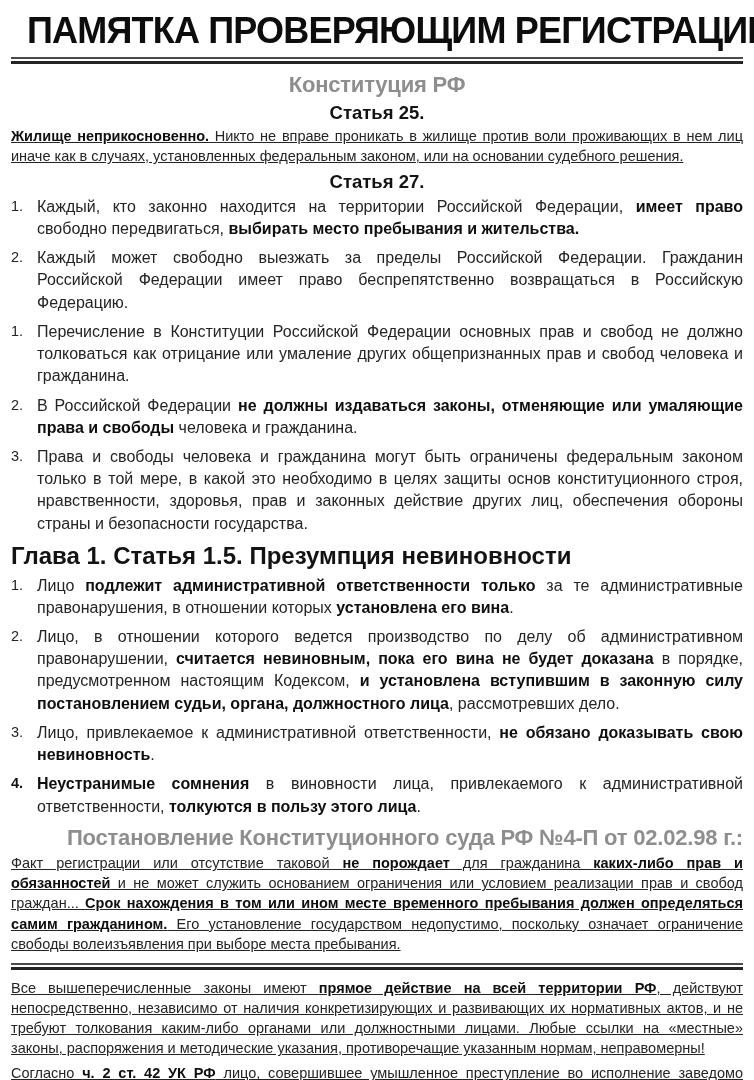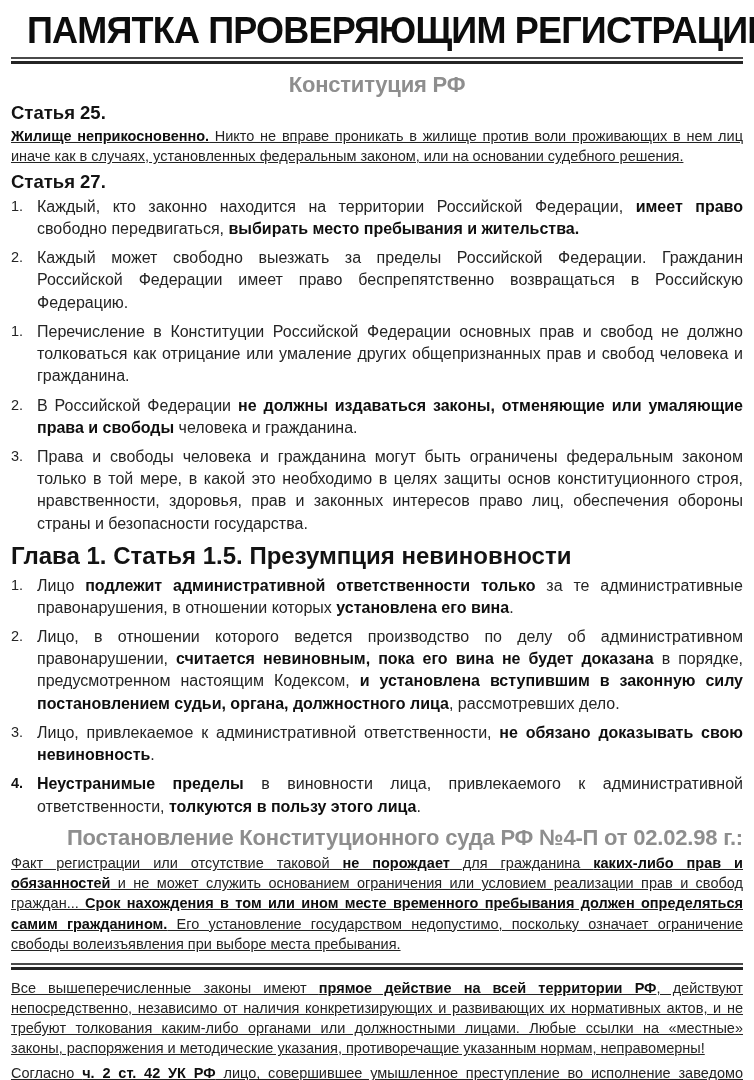--- a/index.html
+++ b/index.html
@@ -18,20 +18,21 @@
   }
   .rule.mid{margin:9px 0 8px 0;}
   h2.gray{
     font-size:22px;line-height:1.15;font-weight:700;color:#8e8e8e;
     text-align:center;margin:3px 0 5px 0;letter-spacing:-0.2px;
   }
   h2.gray.left{text-align:right;margin:5px 0 3px 0;}
   h3.art{
     font-size:18.5px;line-height:1.15;font-weight:700;color:#131313;
     margin:5px 0 3px 0;
+    text-align:center;
   }
   h3.chapter{
     font-size:24px;line-height:1.15;font-weight:700;color:#131313;
     margin:2px 0 5px 0;
   }
   .para{
     font-size:14.5px;line-height:1.39;text-align:justify;
     margin:0 0 5px 0;color:#242424;text-decoration:underline;
   }
   .li{display:flex;margin:0 0 7px 0;}
@@ -70,40 +71,40 @@
   <div class="li">
     <span class="num">1.</span>
     <div class="litext"><span>Перечисление в Конституции Российской Федерации основных прав и свобод не должно толковаться как отрицание или умаление других общепризнанных прав и свобод человека и гражданина.</span></div>
   </div>
   <div class="li">
     <span class="num">2.</span>
     <div class="litext"><span>В Российской Федерации </span><span class="b">не должны издаваться законы, отменяющие или умаляющие права и свободы</span><span> человека и гражданина.</span></div>
   </div>
   <div class="li">
     <span class="num">3.</span>
-    <div class="litext"><span>Права и свободы человека и гражданина могут быть ограничены федеральным законом только в той мере, в какой это необходимо в целях защиты основ конституционного строя, нравственности, здоровья, прав и законных интересов право лиц, обеспечения обороны страны и безопасности государства.</span></div>
+    <div class="litext"><span>Права и свободы человека и гражданина могут быть ограничены федеральным законом только в той мере, в какой это необходимо в целях защиты основ конституционного строя, нравственности, здоровья, прав и законных действие других лиц, обеспечения обороны страны и безопасности государства.</span></div>
   </div>
 
   <h3 class="chapter">Глава 1. Статья 1.5. Презумпция невиновности</h3>
 
   <div class="li">
     <span class="num">1.</span>
     <div class="litext"><span>Лицо </span><span class="b">подлежит административной ответственности только</span><span> за те административные правонарушения, в отношении которых </span><span class="b">установлена его вина</span><span>.</span></div>
   </div>
   <div class="li">
     <span class="num">2.</span>
     <div class="litext"><span>Лицо, в отношении которого ведется производство по делу об административном правонарушении, </span><span class="b">считается невиновным, пока его вина не будет доказана</span><span> в порядке, предусмотренном настоящим Кодексом, </span><span class="b">и установлена вступившим в законную силу постановлением судьи, органа, должностного лица</span><span>, рассмотревших дело.</span></div>
   </div>
   <div class="li">
     <span class="num">3.</span>
     <div class="litext"><span>Лицо, привлекаемое к административной ответственности, </span><span class="b">не обязано доказывать свою невиновность</span><span>.</span></div>
   </div>
   <div class="li">
     <span class="num bold-num">4.</span>
-    <div class="litext"><span class="b">Неустранимые пределы</span><span> в виновности лица, привлекаемого к административной ответственности, </span><span class="b">толкуются в пользу этого лица</span><span>.</span></div>
+    <div class="litext"><span class="b">Неустранимые сомнения</span><span> в виновности лица, привлекаемого к административной ответственности, </span><span class="b">толкуются в пользу этого лица</span><span>.</span></div>
   </div>
 
   <h2 class="gray left">Постановление Конституционного суда РФ №4-П от 02.02.98 г.:</h2>
   <p class="para"><span>Факт регистрации или отсутствие таковой </span><span class="b">не порождает</span><span> для гражданина </span><span class="b">каких-либо прав и обязанностей</span><span> и не может служить основанием ограничения или условием реализации прав и свобод граждан... </span><span class="b">Срок нахождения в том или ином месте временного пребывания должен определяться самим гражданином.</span><span> Его установление государством недопустимо, поскольку означает ограничение свободы волеизъявления при выборе места пребывания.</span></p>
 
   <div class="rule mid"></div>
 
   <p class="para"><span>Все вышеперечисленные законы имеют </span><span class="b">прямое действие на всей территории РФ</span><span>, действуют непосредственно, независимо от наличия конкретизирующих и развивающих их нормативных актов, и не требуют толкования каким-либо органами или должностными лицами. Любые ссылки на «местные» законы, распоряжения и методические указания, противоречащие указанным нормам, неправомерны!</span></p>
   <p class="para"><span>Согласно </span><span class="b">ч. 2 ст. 42 УК РФ</span><span> лицо, совершившее умышленное преступление во исполнение заведомо незаконных приказа или распоряжения, несет уголовную ответственность на общих основаниях. Неисполнение заведомо незаконных приказа или распоряжения исключает уголовную ответственность.</span></p>
 

